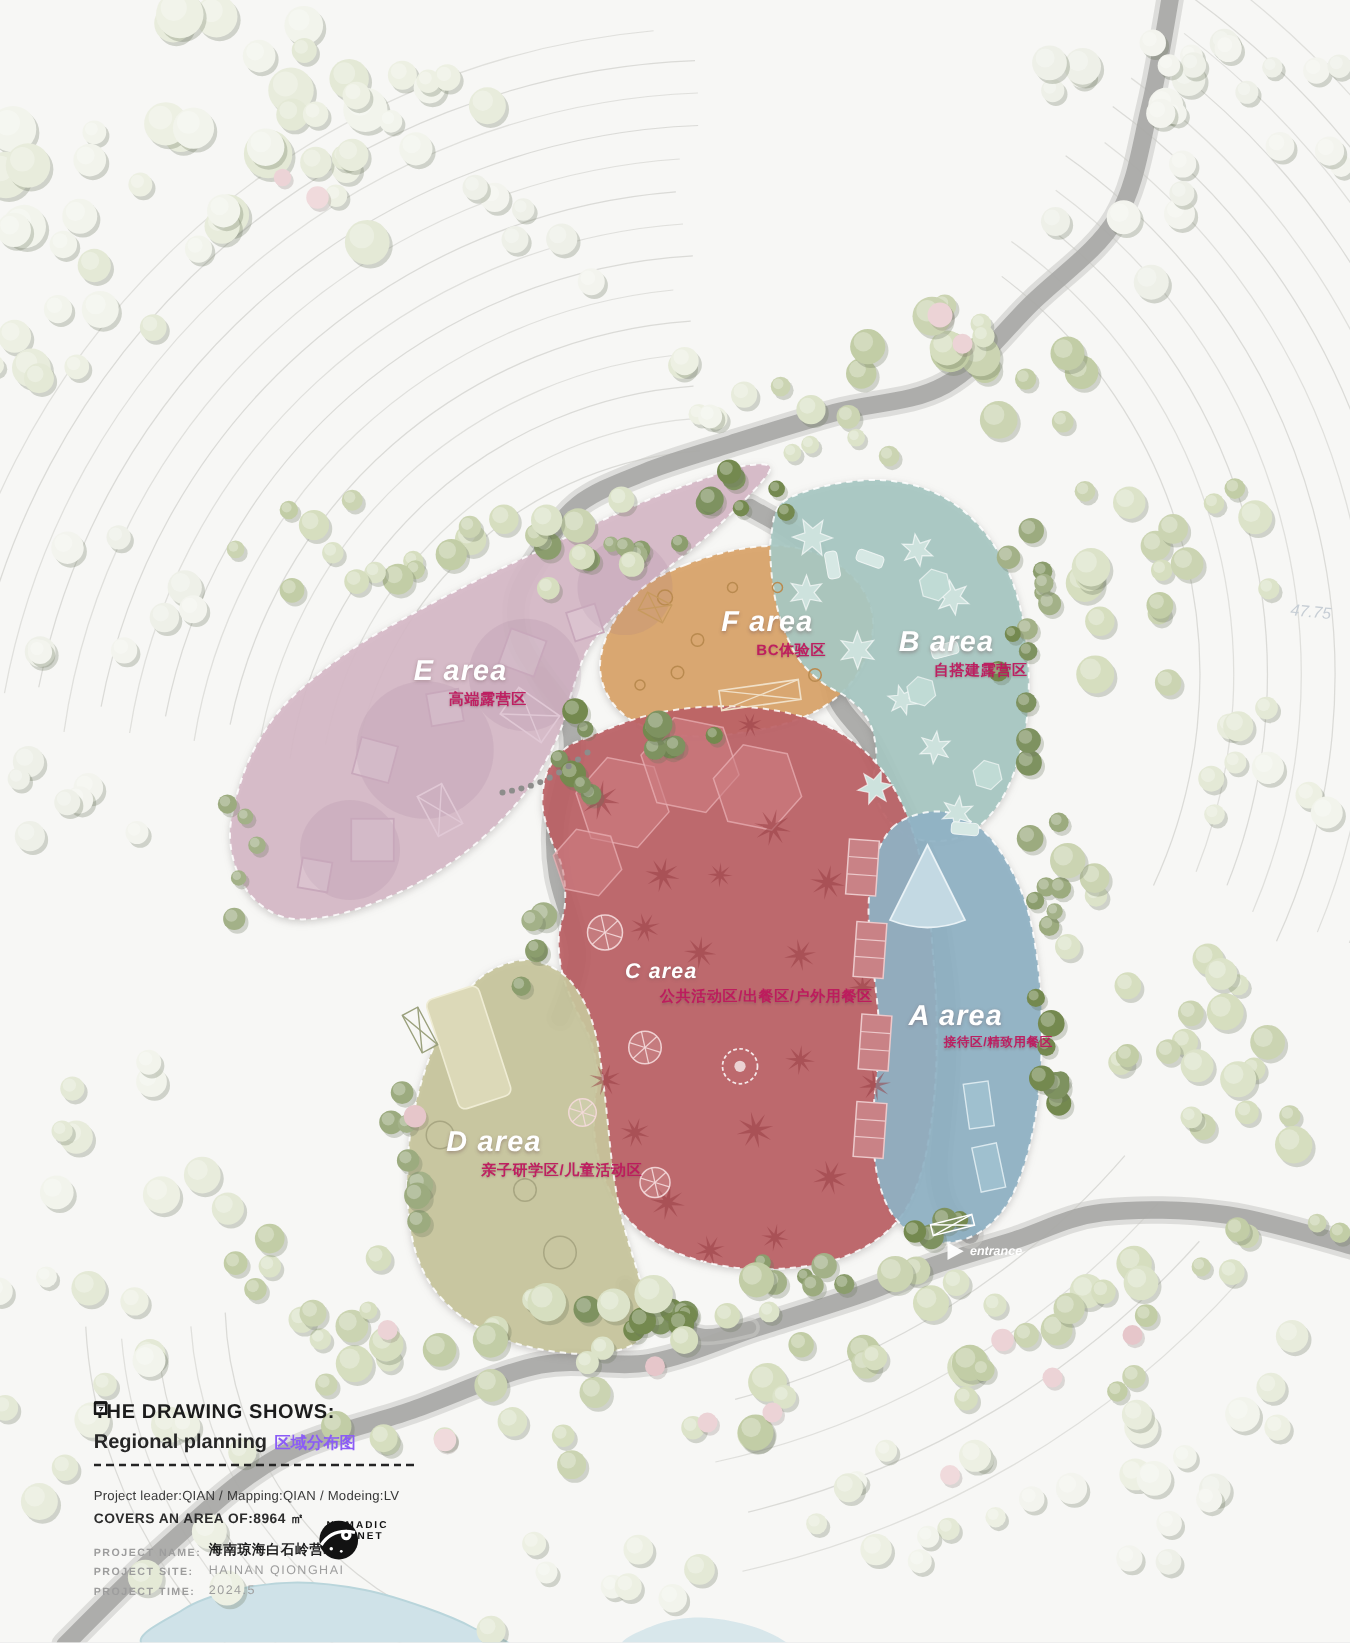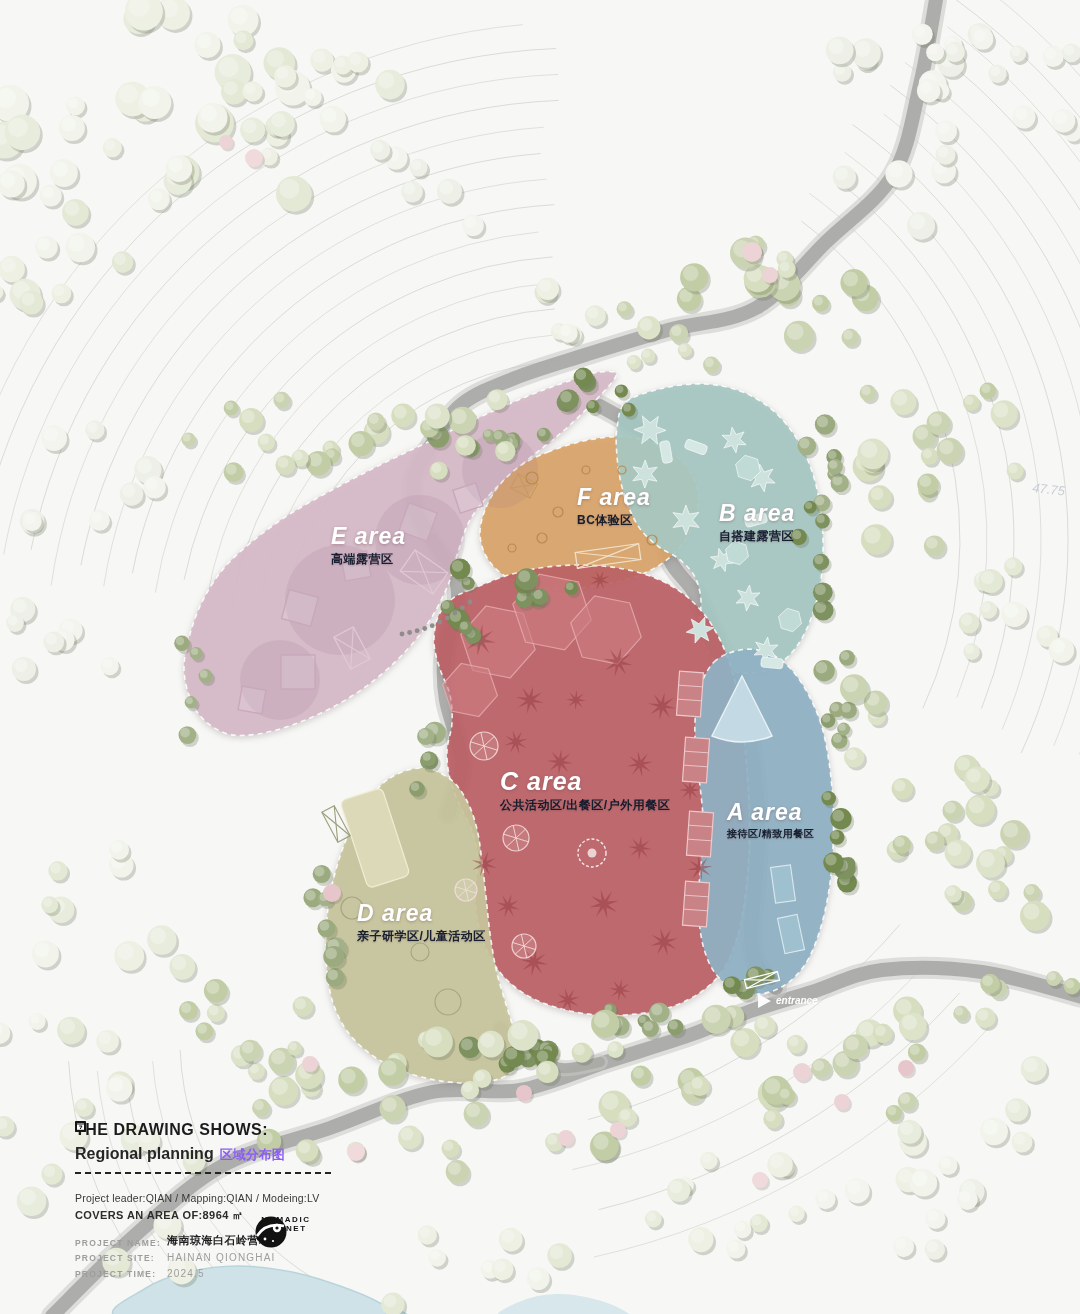--- a/index.html
+++ b/index.html
@@ -7,23 +7,23 @@
          background:#f7f7f5;font-family:"Liberation Sans",sans-serif;}
   svg{position:absolute;left:0;top:0;}
   
   .zone{stroke:#ffffff;stroke-width:1.6;stroke-dasharray:5 4;stroke-opacity:.85;fill-opacity:.93;}
   #zonesg{filter:drop-shadow(0 2px 3px rgba(95,85,85,.28));}
   
   .labels{position:absolute;left:0;top:0;width:1080px;height:1314px;pointer-events:none;}
   .zlabel{position:absolute;white-space:nowrap;}
   .zname{font-style:italic;font-weight:700;font-size:23px;color:#ffffff;letter-spacing:1px;
          text-shadow:0 1px 3px rgba(110,80,85,.45);line-height:1.05;}
-  .zsub{font-weight:700;font-size:12px;color:#0f172a;opacity:.95;margin-top:3px;
-        text-shadow:0 1px 2px rgba(110,80,85,.4);letter-spacing:.5px;}
-  .zl-c .zname{font-size:25px;}
+  .zsub{font-weight:700;font-size:12px;color:#be185d;opacity:.95;margin-top:3px;
+        text-shadow:0 1px 2px rgba(110,80,85,.4);letter-spacing:.5px;margin-left:28px;}
+  .zl-c .zname{font-size:17px;}
   .zl-a .zsub{font-size:10px;}
   
   .info{position:absolute;left:75px;top:1121px;width:340px;color:#1c1c1c;}
   .tb-heading{font-size:16px;font-weight:800;letter-spacing:.5px;margin:0;line-height:18px;}
   .tb-line2{margin-top:6px;line-height:18px;}
   .tb-line2 .en{font-size:16px;font-weight:700;color:#262626;}
   .tb-line2 .zh{font-size:13px;font-weight:700;color:#8b5cf6;margin-left:6px;}
   .tb-divider{margin-top:8px;width:258px;height:2px;
       background:repeating-linear-gradient(90deg,#242424 0 6px,transparent 6px 10px);}
   .tb-credits{margin-top:18px;font-size:10.5px;color:#383838;letter-spacing:.2px;}

